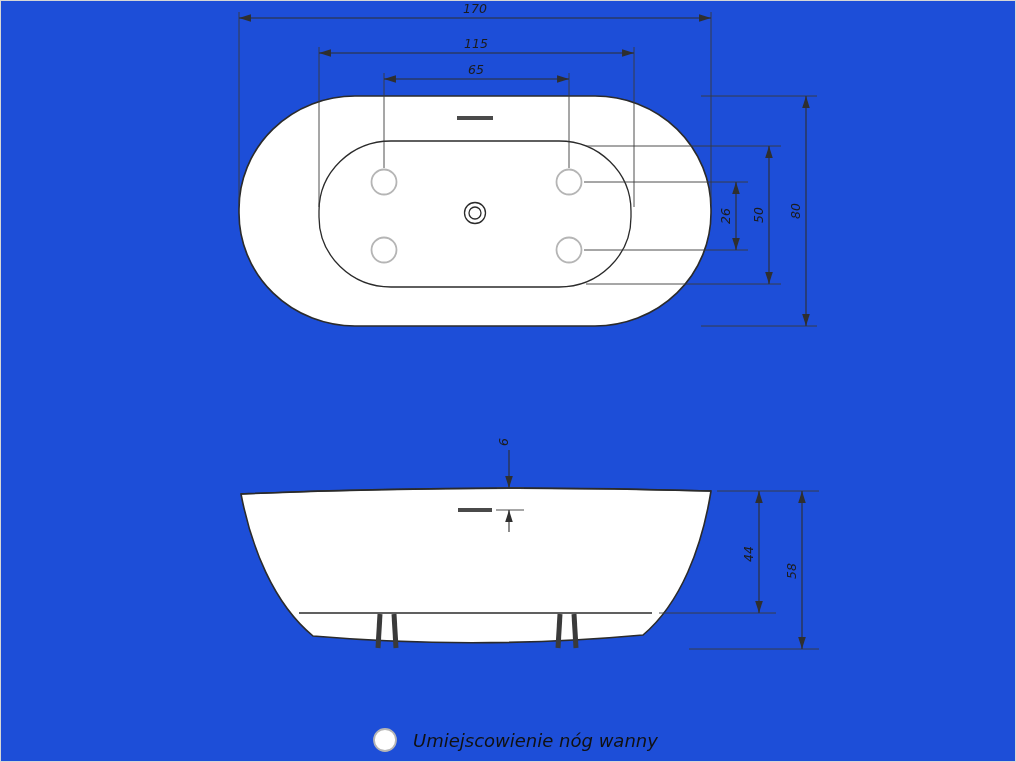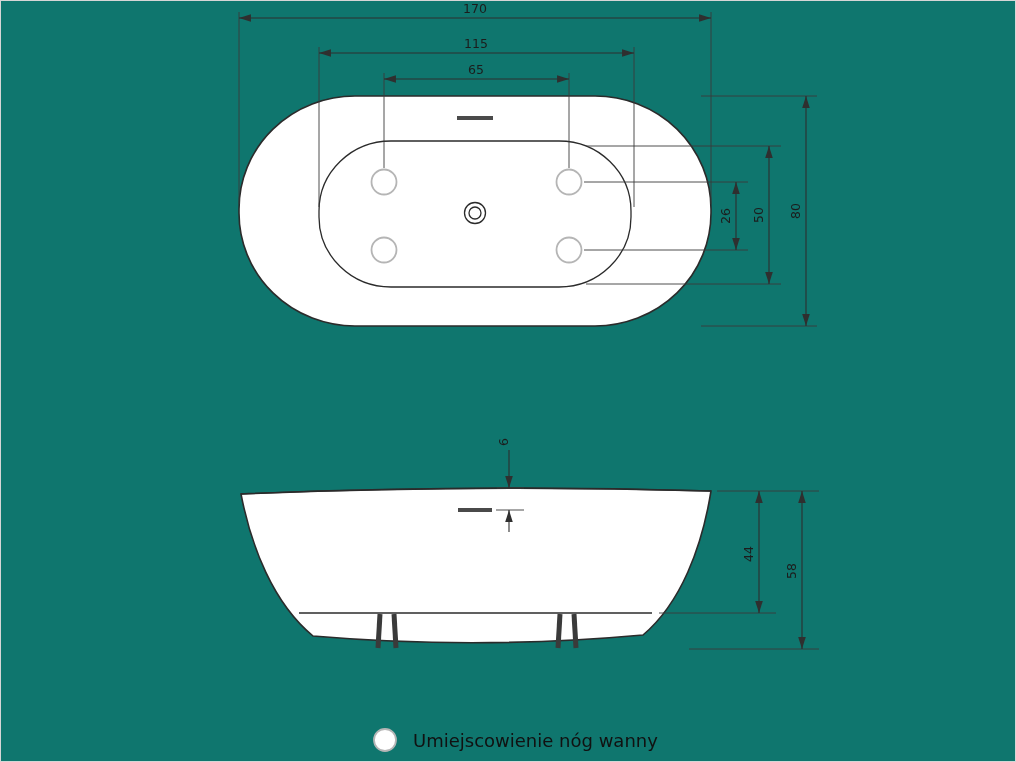--- a/index.html
+++ b/index.html
@@ -1,23 +1,24 @@
 <!DOCTYPE html>
 <html><head>
 <meta charset="utf-8">
 <style>
   html,body{margin:0;padding:0;background:#fff;}
   .canvas{
     position:relative;
     width:1016px;height:762px;
-    background:#0f766e;
+    background:#1d4ed8;
     border:1px solid #d6d6d6;
     box-sizing:border-box;
     font-family:"DejaVu Sans", sans-serif;
     overflow:hidden;
+    font-style:italic;
   }
   svg{display:block;}
   .outline{fill:#ffffff;stroke:#2b2b2b;stroke-width:1.6;}
   .outline-thin{fill:none;stroke:#2b2b2b;stroke-width:1.3;}
   .foot{fill:#ffffff;stroke:#b5b5b5;stroke-width:1.8;}
   .dim{stroke:#2f2f2f;stroke-width:1.1;fill:none;}
   .ext{stroke:#3a3a3a;stroke-width:0.9;fill:none;}
   .dimtext{font-family:"DejaVu Sans", sans-serif;font-size:12.5px;fill:#1c1c1c;}
   .legendtext{font-family:"DejaVu Sans", sans-serif;font-size:18px;fill:#111111;}
   .thick{stroke:#4a4a4a;stroke-width:4;}

